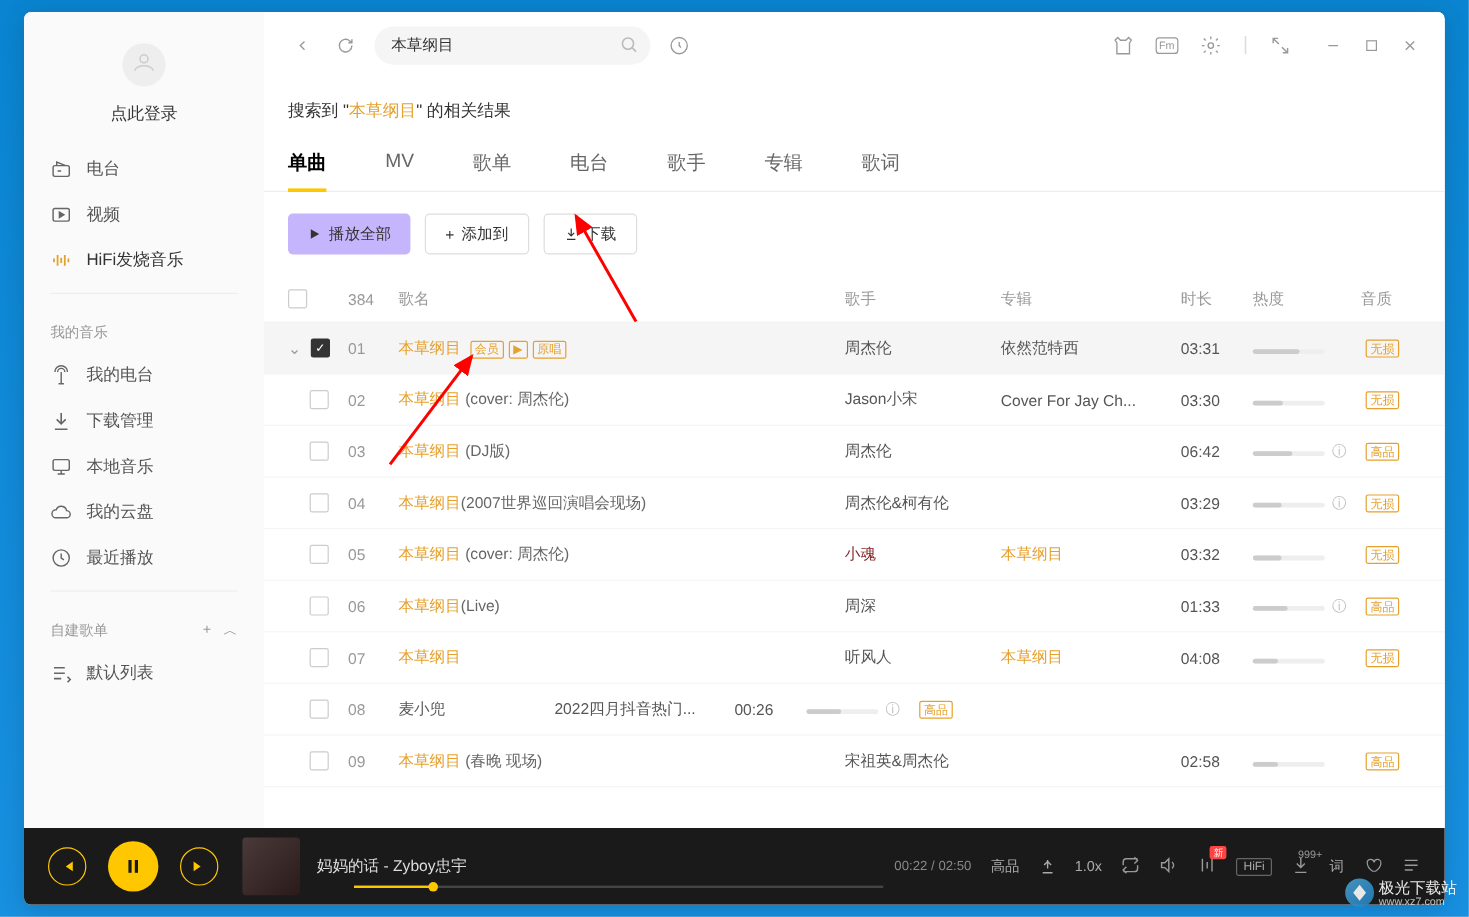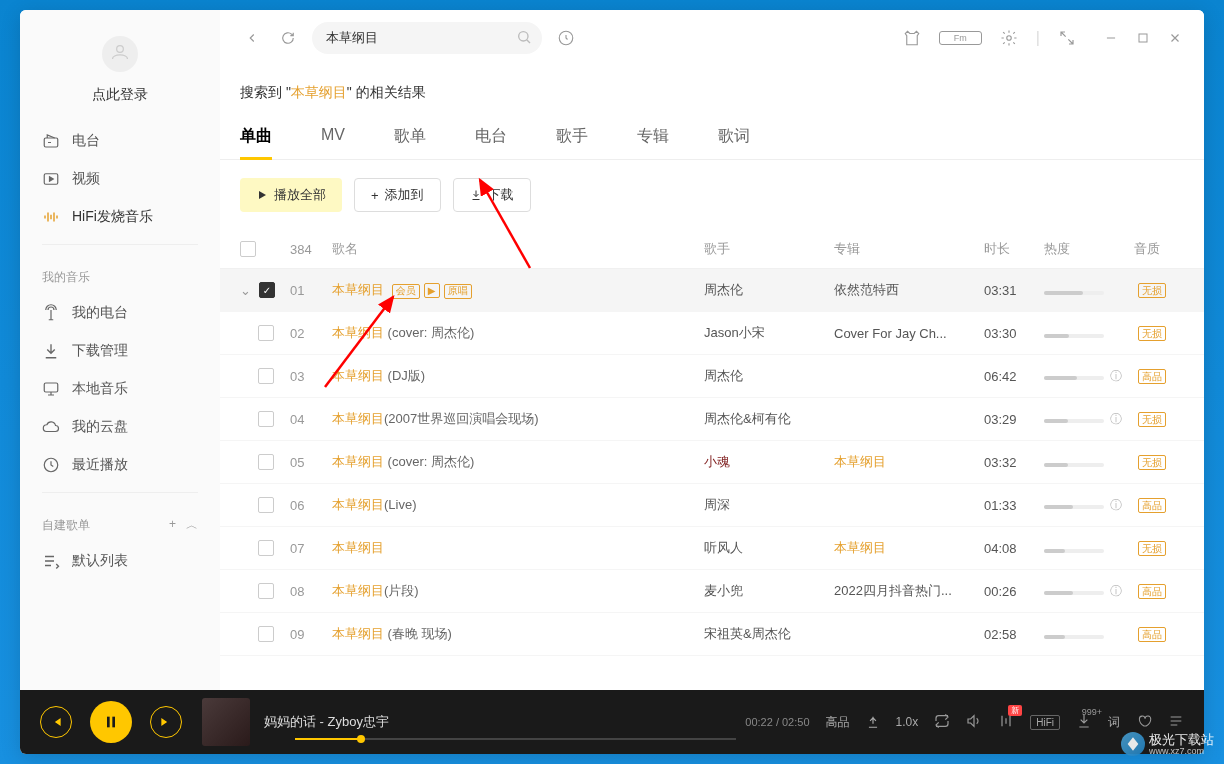--- a/index.html
+++ b/index.html
@@ -31,21 +31,21 @@
 .top-icon { width: 18px; height: 18px; cursor: pointer; display: flex; align-items: center; justify-content: center; }
 .win-controls { display: flex; gap: 14px; margin-left: 8px; }
 .search-result-header { padding: 18px 20px 12px; font-size: 14px; color: #333; }
 .search-term { color: #e5a02e; }
 .tabs { display: flex; padding: 0 20px; border-bottom: 1px solid #eee; gap: 49px; }
 .tab { padding: 12px 0; font-size: 16px; color: #666; cursor: pointer; position: relative; }
 .tab.active { color: #000; font-weight: bold; }
 .tab.active::after { content: ''; position: absolute; bottom: -1px; left: 0; right: 0; height: 3px; background: #ffc700; }
 .action-bar { padding: 18px 20px; display: flex; gap: 12px; position: relative; }
 .btn { height: 34px; padding: 0 16px; border-radius: 4px; display: flex; align-items: center; gap: 6px; font-size: 13px; cursor: pointer; }
-.btn-primary { background: #fef9c3; color: #333; border: none; }
+.btn-primary { background: #c4b5fd; color: #333; border: none; }
 .btn-outline { background: #fff; border: 1px solid #ddd; color: #333; }
 .song-list { flex: 1; overflow-y: auto; }
 .list-header { display: flex; align-items: center; padding: 10px 20px; color: #999; font-size: 13px; border-bottom: 1px solid #f0f0f0; }
 .col-check { width: 50px; display: flex; align-items: center; }
 .col-idx { width: 42px; }
 .col-name { flex: 1; }
 .col-artist { width: 130px; }
 .col-album { width: 150px; }
 .col-dur { width: 60px; }
 .col-heat { width: 90px; }
@@ -218,21 +218,21 @@
               <circle cx="12" cy="12" r="9"></circle>
               <path d="M12 8v4l2 2"></path>
             </svg>
         </div>
         <div class="top-right">
           <span class="top-icon">
               <svg width="18" height="18" viewBox="0 0 24 24" fill="none" stroke="currentColor" stroke-width="1.5">
                 <path d="M6 3l3 3h6l3-3 3 3-2 3v12H5V9L3 6z"></path>
               </svg>
             </span>
-          <span class="top-icon" style="border:1px solid #999;border-radius:3px;font-size:9px;padding:1px 14px;height:auto;width:auto">Fm</span>
+          <span class="top-icon" style="border:1px solid #999;border-radius:3px;font-size:9px;padding:1px 2px;height:auto;width:auto">Fm</span>
           <span class="top-icon">
               <svg width="18" height="18" viewBox="0 0 24 24" fill="none" stroke="currentColor" stroke-width="1.5">
                 <circle cx="12" cy="12" r="3"></circle>
                 <path d="M12 2v3M12 19v3M4.2 4.2l2.1 2.1M17.7 17.7l2.1 2.1M2 12h3M19 12h3M4.2 19.8l2.1-2.1M17.7 6.3l2.1-2.1"></path>
               </svg>
             </span>
           <span style="color:#ddd">|</span>
           <span class="top-icon">
               <svg width="16" height="16" viewBox="0 0 24 24" fill="none" stroke="currentColor" stroke-width="1.8">
                 <path d="M9 3H3v6M15 21h6v-6M3 3l7 7M21 21l-7-7"></path>
@@ -411,21 +411,20 @@
     <div class="col-dur" style="color:#555">04:08</div>
     <div class="col-heat"><span class="heat-bar"><span class="heat-fill" style="width:35%"></span></span></div>
     <div class="col-qual"><span class="badge">无损</span></div>
             </div>
             <div class="song-row">
     <div class="col-check">
                 <span style="width:18px;display:inline-block"></span>
                 <span class="checkbox "></span>
               </div>
     <div class="col-idx" style="color:#999">08</div>
-    <div class="col-name"><span class="song-title">本草纲目</span><span class="song-suffix">(片段)</span> </div>
     <div class="col-artist" style="color:#555">麦小兜</div>
     <div class="col-album" style="color:#555">2022四月抖音热门...</div>
     <div class="col-dur" style="color:#555">00:26</div>
     <div class="col-heat"><span class="heat-bar"><span class="heat-fill" style="width:48%"></span></span><span class="info-icon">ⓘ</span></div>
     <div class="col-qual"><span class="badge">高品</span></div>
             </div>
             <div class="song-row">
     <div class="col-check">
                 <span style="width:18px;display:inline-block"></span>
                 <span class="checkbox "></span>

